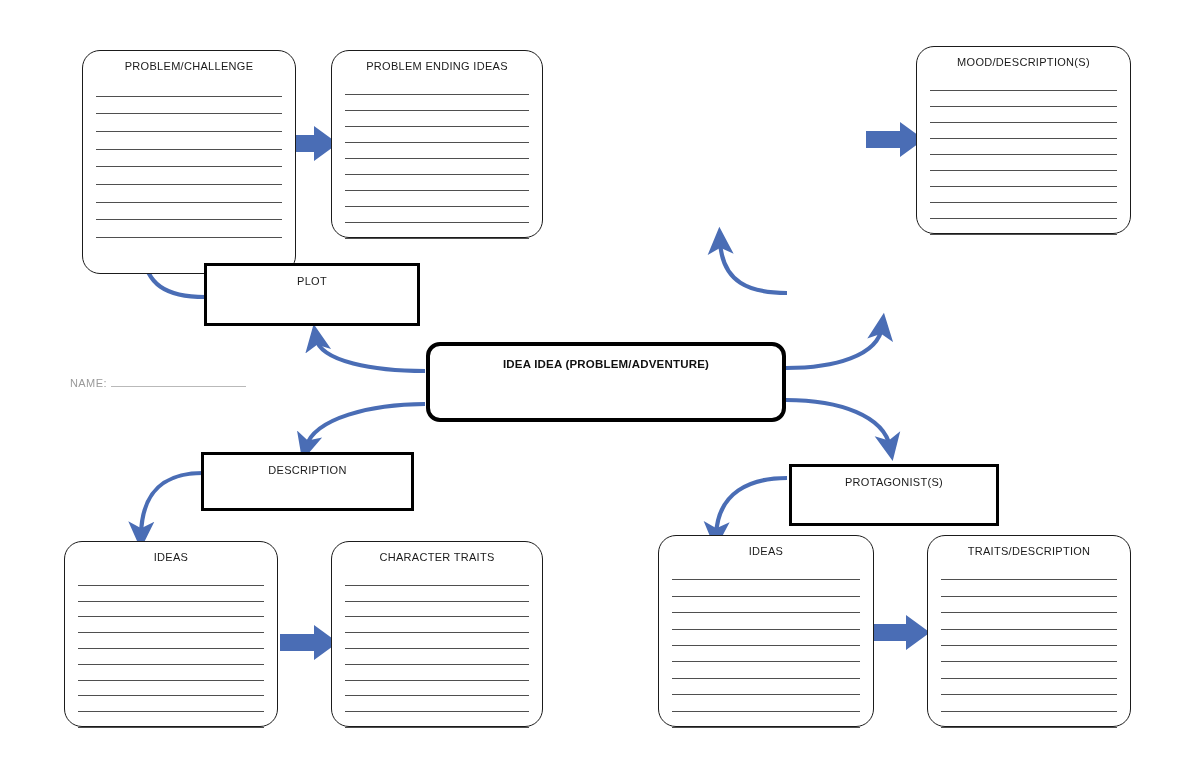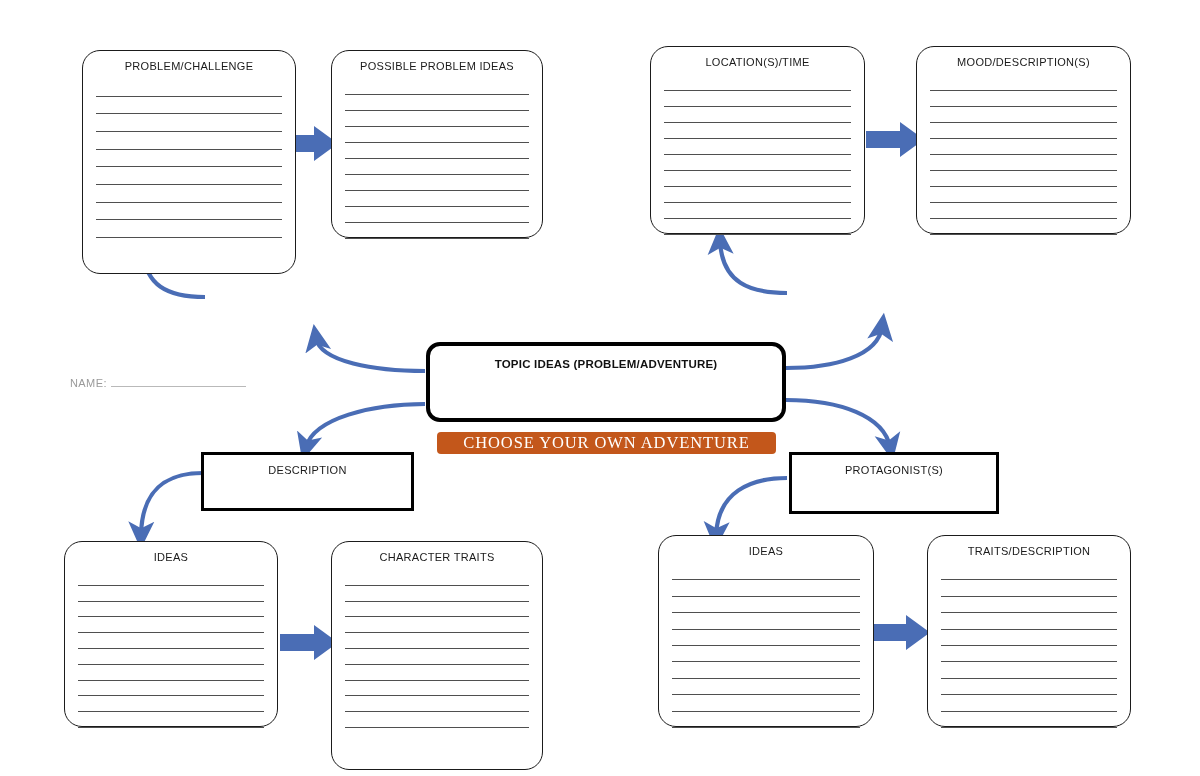--- a/index.html
+++ b/index.html
@@ -214,84 +214,69 @@
         <div class="note-line" style="height: 16.6667px;"></div>
         <div class="note-line" style="height: 16.6667px;"></div>
         <div class="note-line" style="height: 16.6667px;"></div>
         <div class="note-line" style="height: 16.6667px;"></div>
         <div class="note-line" style="height: 16.6667px;"></div>
         <div class="note-line" style="height: 16.6667px;"></div>
       </div>
   </div>
 
   <div class="note-card" style="left:331px; top:50px; width:212px; height:188px;">
-    <div class="note-title">POSSIBLE PROBLEM IDEAS</div>
-    <div class="note-lines">
-        <div class="note-line" style="height: 15px;"></div>
-        <div class="note-line" style="height: 15px;"></div>
-        <div class="note-line" style="height: 15px;"></div>
-        <div class="note-line" style="height: 15px;"></div>
-        <div class="note-line" style="height: 15px;"></div>
-        <div class="note-line" style="height: 15px;"></div>
-        <div class="note-line" style="height: 15px;"></div>
-        <div class="note-line" style="height: 15px;"></div>
-        <div class="note-line" style="height: 15px;"></div>
-        <div class="note-line" style="height: 15px;"></div>
-      </div>
-  </div>
-
-  <div class="note-card" style="left:650px; top:46px; width:215px; height:188px;">
-    <div class="note-title">LOCATION(S)/TIME</div>
-    <div class="note-lines">
-        <div class="note-line" style="height: 15px;"></div>
-        <div class="note-line" style="height: 15px;"></div>
-        <div class="note-line" style="height: 15px;"></div>
-        <div class="note-line" style="height: 15px;"></div>
-        <div class="note-line" style="height: 15px;"></div>
-        <div class="note-line" style="height: 15px;"></div>
-        <div class="note-line" style="height: 15px;"></div>
-        <div class="note-line" style="height: 15px;"></div>
-        <div class="note-line" style="height: 15px;"></div>
-        <div class="note-line" style="height: 15px;"></div>
-      </div>
-  </div>
+    <div class="note-title">PROBLEM ENDING IDEAS</div>
+    <div class="note-lines">
+        <div class="note-line" style="height: 15px;"></div>
+        <div class="note-line" style="height: 15px;"></div>
+        <div class="note-line" style="height: 15px;"></div>
+        <div class="note-line" style="height: 15px;"></div>
+        <div class="note-line" style="height: 15px;"></div>
+        <div class="note-line" style="height: 15px;"></div>
+        <div class="note-line" style="height: 15px;"></div>
+        <div class="note-line" style="height: 15px;"></div>
+        <div class="note-line" style="height: 15px;"></div>
+        <div class="note-line" style="height: 15px;"></div>
+      </div>
+  </div>
+
 
   <div class="note-card" style="left:916px; top:46px; width:215px; height:188px;">
     <div class="note-title">MOOD/DESCRIPTION(S)</div>
     <div class="note-lines">
         <div class="note-line" style="height: 15px;"></div>
         <div class="note-line" style="height: 15px;"></div>
         <div class="note-line" style="height: 15px;"></div>
         <div class="note-line" style="height: 15px;"></div>
         <div class="note-line" style="height: 15px;"></div>
         <div class="note-line" style="height: 15px;"></div>
         <div class="note-line" style="height: 15px;"></div>
         <div class="note-line" style="height: 15px;"></div>
         <div class="note-line" style="height: 15px;"></div>
         <div class="note-line" style="height: 15px;"></div>
       </div>
   </div>
 
+  <div class="heavy-box" style="left:204px; top:263px; width:216px; height:63px;">
+    <div class="heavy-title">PLOT</div>
+  </div>
 
 
   <div class="heavy-box" style="left:201px; top:452px; width:213px; height:59px;">
     <div class="heavy-title">DESCRIPTION</div>
   </div>
 
-  <div class="heavy-box" style="left:789px; top:452px; width:210px; height:62px;">
+  <div class="heavy-box" style="left:789px; top:464px; width:210px; height:62px;">
     <div class="heavy-title">PROTAGONIST(S)</div>
   </div>
 
   <div class="topic-box" style="left:426px; top:342px; width:360px; height:80px;">
-    <div class="topic-title">TOPIC IDEAS (PROBLEM/ADVENTURE)</div>
-  </div>
-
-  <div class="banner" style="left:437px; top:432px; width:339px; height:22px; background:#C3571B;">
-    <span class="banner-text">CHOOSE YOUR OWN ADVENTURE</span>
-  </div>
+    <div class="topic-title">IDEA IDEA (PROBLEM/ADVENTURE)</div>
+  </div>
+
 
   <div class="name-field">
     <span class="name-label">NAME:</span>
     <span class="name-rule"></span>
   </div>
 
   <div class="note-card" style="left:64px; top:541px; width:214px; height:186px;">
     <div class="note-title">IDEAS</div>
     <div class="note-lines">
         <div class="note-line" style="height: 14.8px;"></div>
@@ -300,21 +285,21 @@
         <div class="note-line" style="height: 14.8px;"></div>
         <div class="note-line" style="height: 14.8px;"></div>
         <div class="note-line" style="height: 14.8px;"></div>
         <div class="note-line" style="height: 14.8px;"></div>
         <div class="note-line" style="height: 14.8px;"></div>
         <div class="note-line" style="height: 14.8px;"></div>
         <div class="note-line" style="height: 14.8px;"></div>
       </div>
   </div>
 
-  <div class="note-card" style="left:331px; top:541px; width:212px; height:229px;">
+  <div class="note-card" style="left:331px; top:541px; width:212px; height:186px;">
     <div class="note-title">CHARACTER TRAITS</div>
     <div class="note-lines">
         <div class="note-line" style="height: 14.8px;"></div>
         <div class="note-line" style="height: 14.8px;"></div>
         <div class="note-line" style="height: 14.8px;"></div>
         <div class="note-line" style="height: 14.8px;"></div>
         <div class="note-line" style="height: 14.8px;"></div>
         <div class="note-line" style="height: 14.8px;"></div>
         <div class="note-line" style="height: 14.8px;"></div>
         <div class="note-line" style="height: 14.8px;"></div>

